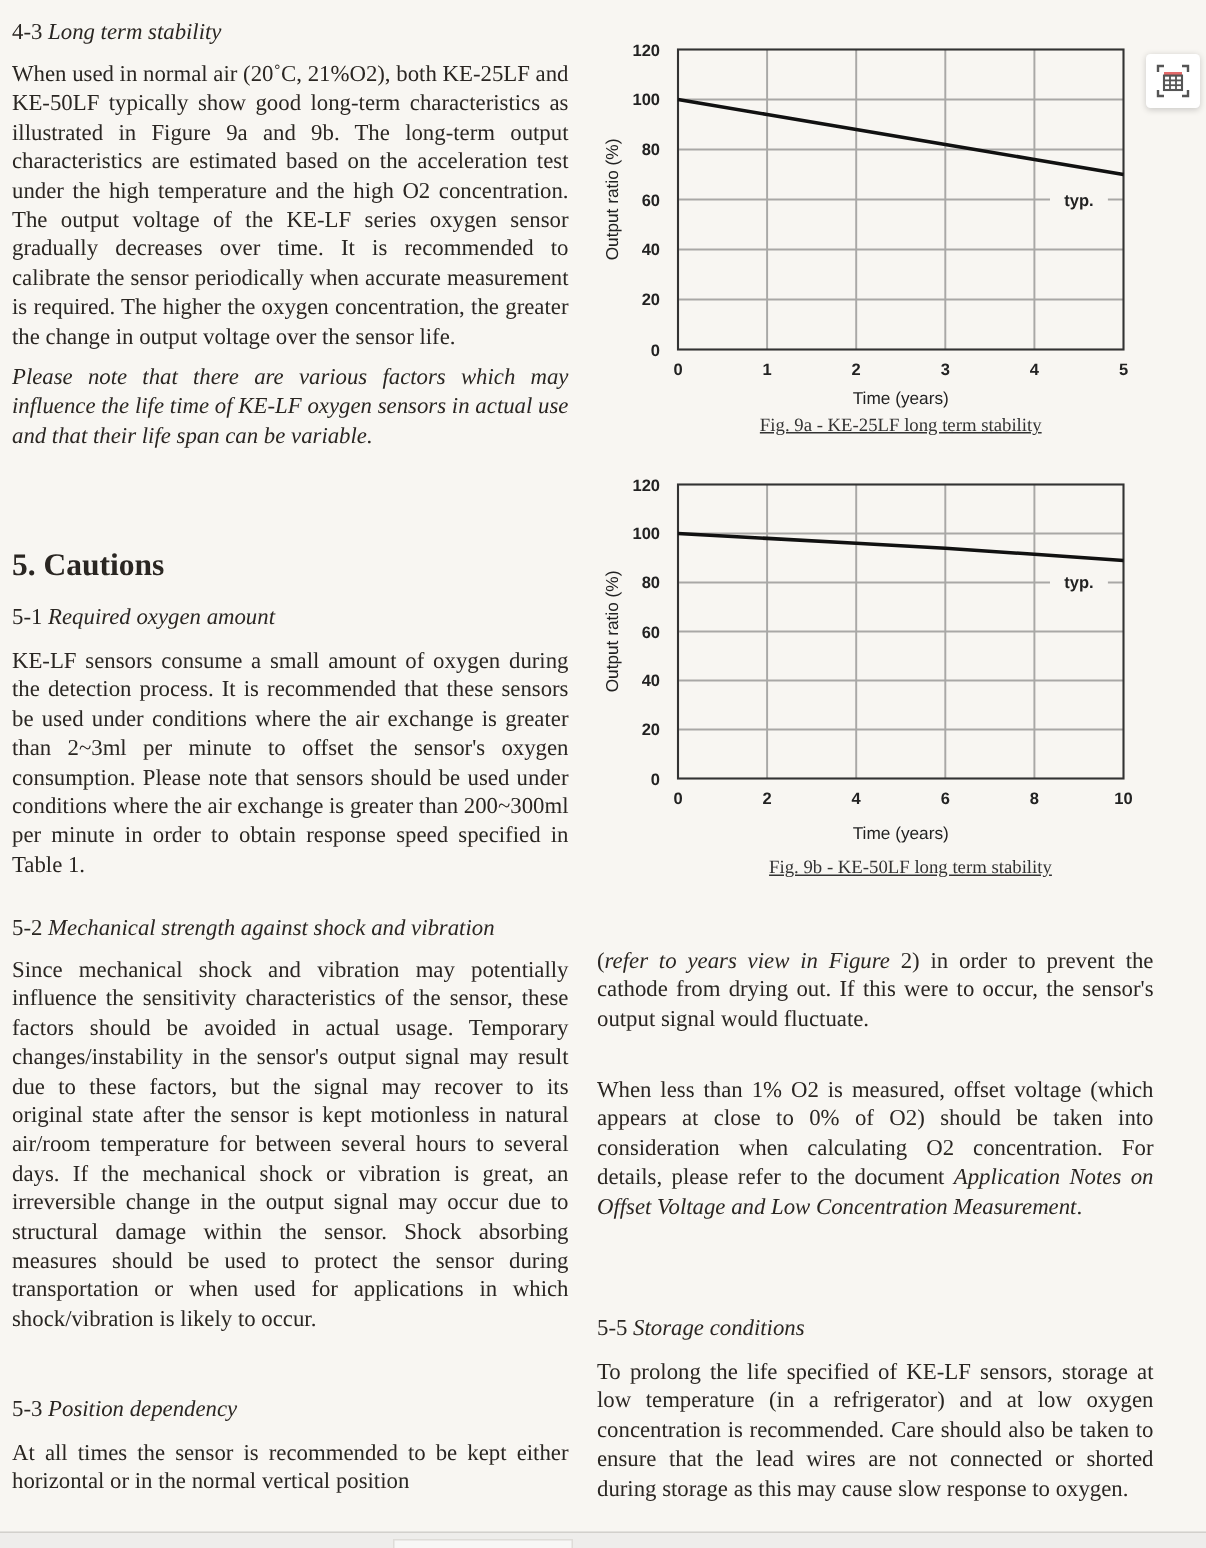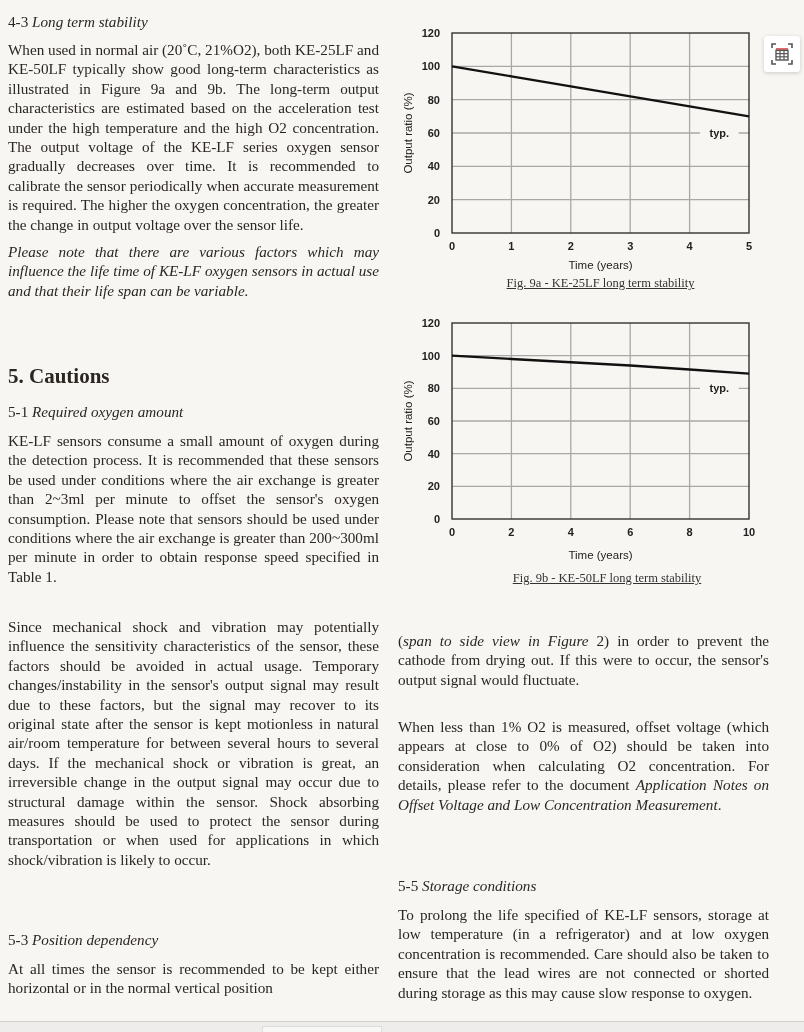--- a/index.html
+++ b/index.html
@@ -34,20 +34,21 @@
 <div class="col left" style="top:364px;">
   <p class="h-sec">5.  Cautions</p>
 </div>
 
 <div class="col left" style="top:402px;">
   <p class="h-sub"><span class="num">5-1</span>&nbsp;<span class="tt">Required oxygen amount</span></p>
   <p class="para" style="margin-top:9px;">KE-LF sensors consume a small amount of oxygen during the detection process. It is recommended that these sensors be used under conditions where the air exchange is greater than 2~3ml per minute to offset the sensor's oxygen consumption. Please note that sensors should be used under conditions where the air exchange is greater than 200~300ml per minute in order to obtain response speed specified in Table 1.</p>
 </div>
 
 <div class="col left" style="top:609px;">
+  <p class="h-sub"><span class="num">5-2</span>&nbsp;<span class="tt">Mechanical strength against shock and vibration</span></p>
   <p class="para" style="margin-top:8px;">Since mechanical shock and vibration may potentially influence the sensitivity characteristics of the sensor, these factors should be avoided in actual usage. Temporary changes/instability in the sensor's output signal may result due to these factors, but the signal may recover to its original state after the sensor is kept motionless in natural air/room temperature for between several hours to several days. If the mechanical shock or vibration is great, an irreversible change in the output signal may occur due to structural damage within the sensor. Shock absorbing measures should be used to protect the sensor during transportation or when used for applications in which shock/vibration is likely to occur.</p>
 </div>
 
 <div class="col left" style="top:930px;">
   <p class="h-sub"><span class="num">5-3</span>&nbsp;<span class="tt">Position dependency</span></p>
   <p class="para" style="margin-top:9px;">At all times the sensor is recommended to be kept either horizontal or in the normal vertical position</p>
 </div>
 
 <svg id="chart-a" class="abs" style="left:398px;top:20px;" width="370" height="280">
     <text x="42" y="217" text-anchor="end" font-size="11" font-weight="bold" fill="#222">0</text>
@@ -107,21 +108,21 @@
     <rect x="54" y="13" width="297" height="196" fill="none" stroke="#333" stroke-width="1.4"></rect>
     <rect x="301.995" y="75.33333333333334" width="38.610000000000014" height="6" fill="#f8f6f2"></rect>
     <text x="321.3" y="82.33333333333334" text-anchor="middle" font-size="11" font-weight="bold" fill="#222">typ.</text>
     <polyline points="54,45.66666666666666 113.4,48.93333333333334 172.8,52.19999999999999 232.2,55.46666666666667 291.6,59.55000000000001 351,63.633333333333326" fill="none" stroke="#111" stroke-width="2.4"></polyline>
     <text x="202.5" y="249" text-anchor="middle" font-size="11.5" fill="#222">Time (years)</text>
     <text x="0" y="0" text-anchor="middle" font-size="11.5" fill="#222" transform="translate(14,111) rotate(-90)">Output ratio (%)</text>
   </svg>
 <div class="abs cap" style="left:452px;top:571px;width:310px;">Fig. 9b - KE-50LF long term stability</div>
 
 <div class="col right" style="top:631px;">
-  <p class="para"><span>(</span><i>span to side view in Figure</i><span> 2) in order to prevent the cathode from drying out. If this were to occur, the sensor's output signal would fluctuate.</span></p>
+  <p class="para"><span>(</span><i>refer to years view in Figure</i><span> 2) in order to prevent the cathode from drying out. If this were to occur, the sensor's output signal would fluctuate.</span></p>
 </div>
 
 <div class="col right" style="top:708px;">
   <p class="para" style="margin-top:9px;"><span>When less than 1% O2 is measured, offset voltage (which appears at close to 0% of O2) should be taken into consideration when calculating O2 concentration. For details, please refer to the document </span><i>Application Notes on Offset Voltage and Low Concentration Measurement</i><span>.</span></p>
 </div>
 
 <div class="col right" style="top:876px;">
   <p class="h-sub"><span class="num">5-5</span>&nbsp;<span class="tt">Storage conditions</span></p>
   <p class="para" style="margin-top:9px;">To prolong the life specified of KE-LF sensors, storage at low temperature (in a refrigerator) and at low oxygen concentration is recommended. Care should also be taken to ensure that the lead wires are not connected or shorted during storage as this may cause slow response to oxygen.</p>
 </div>

